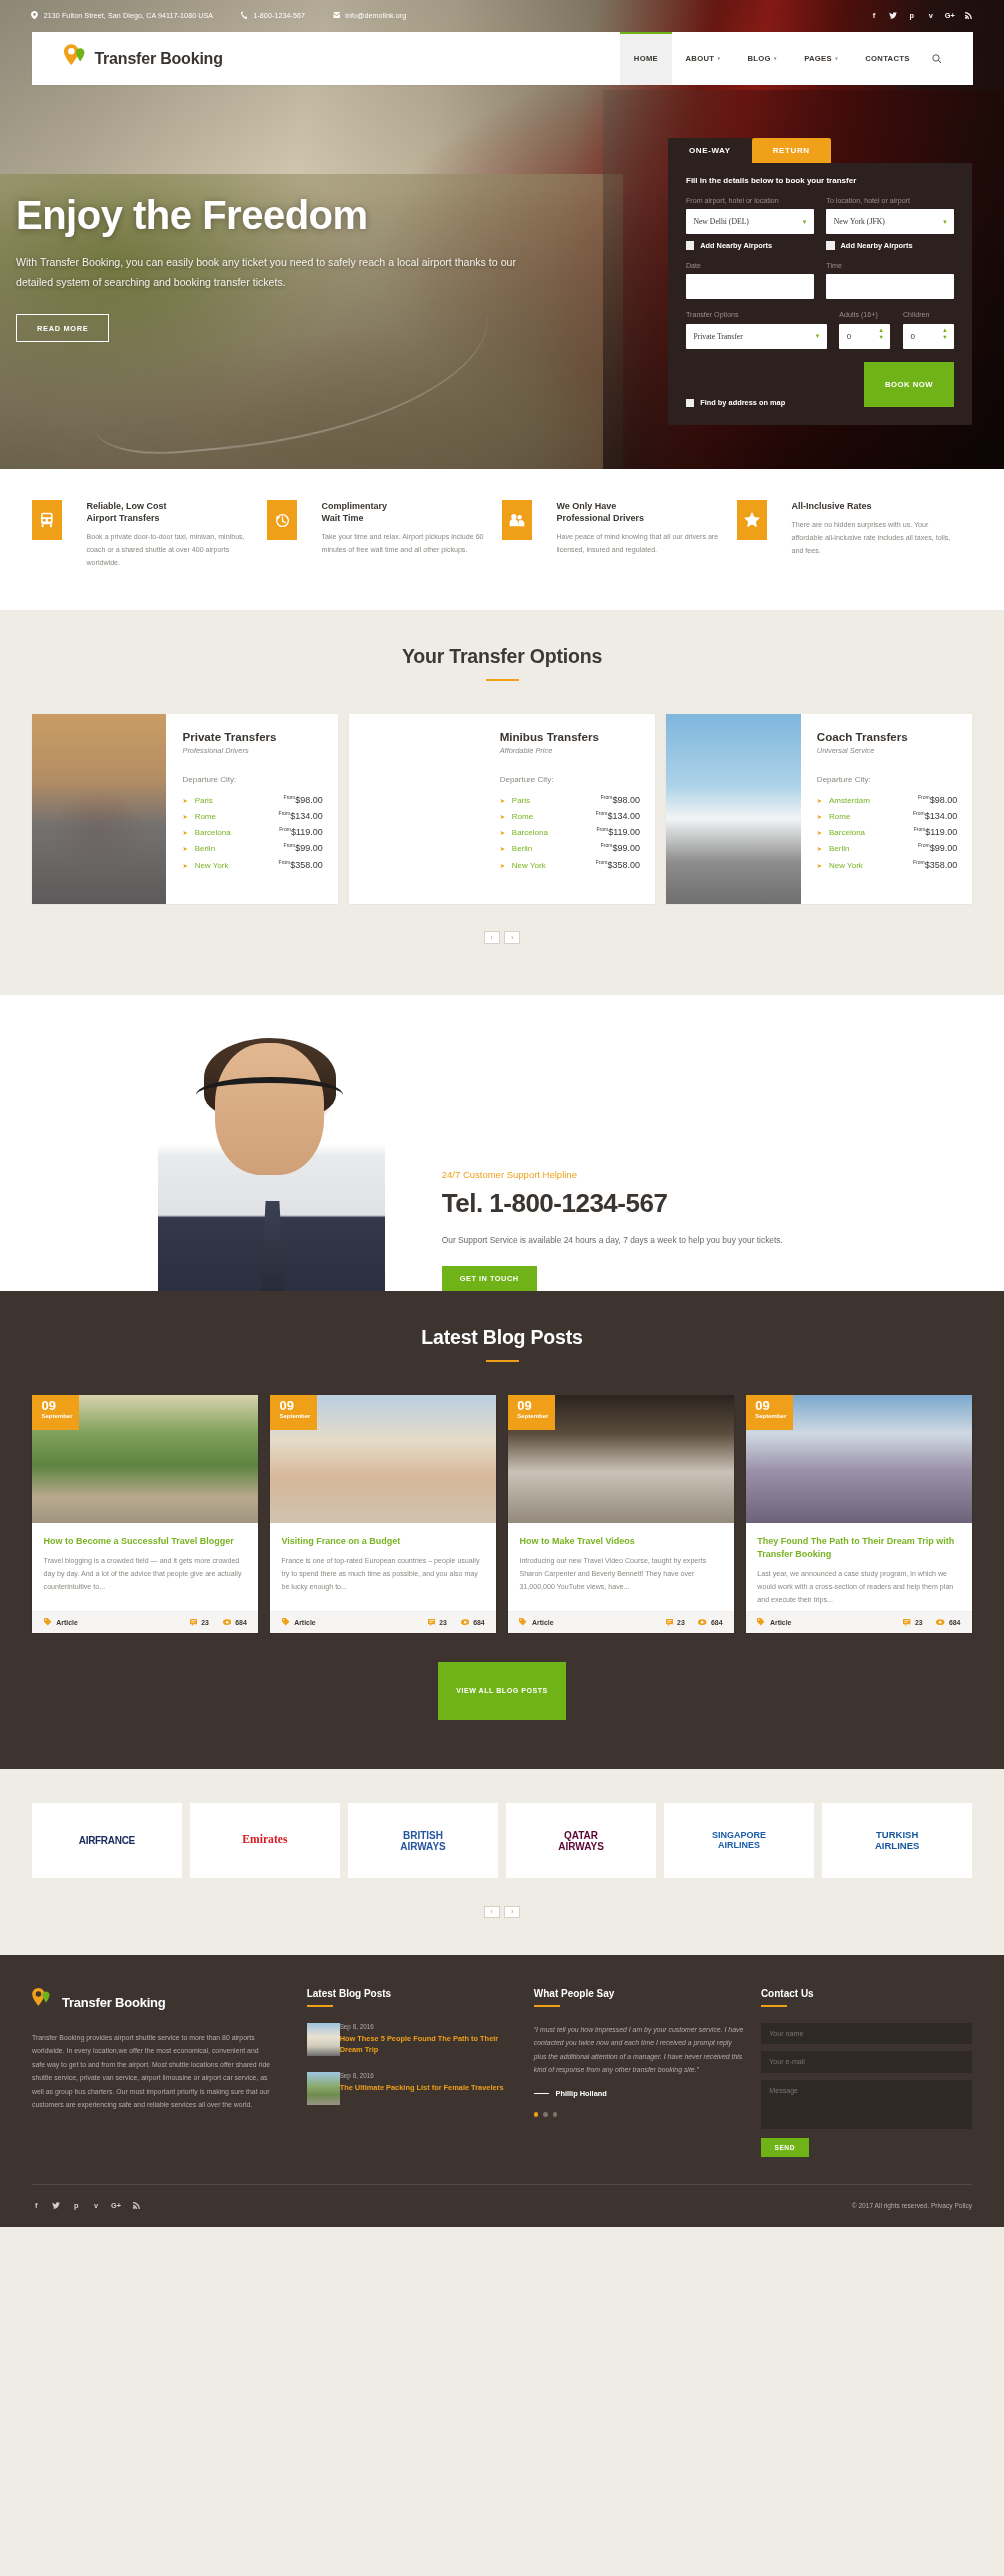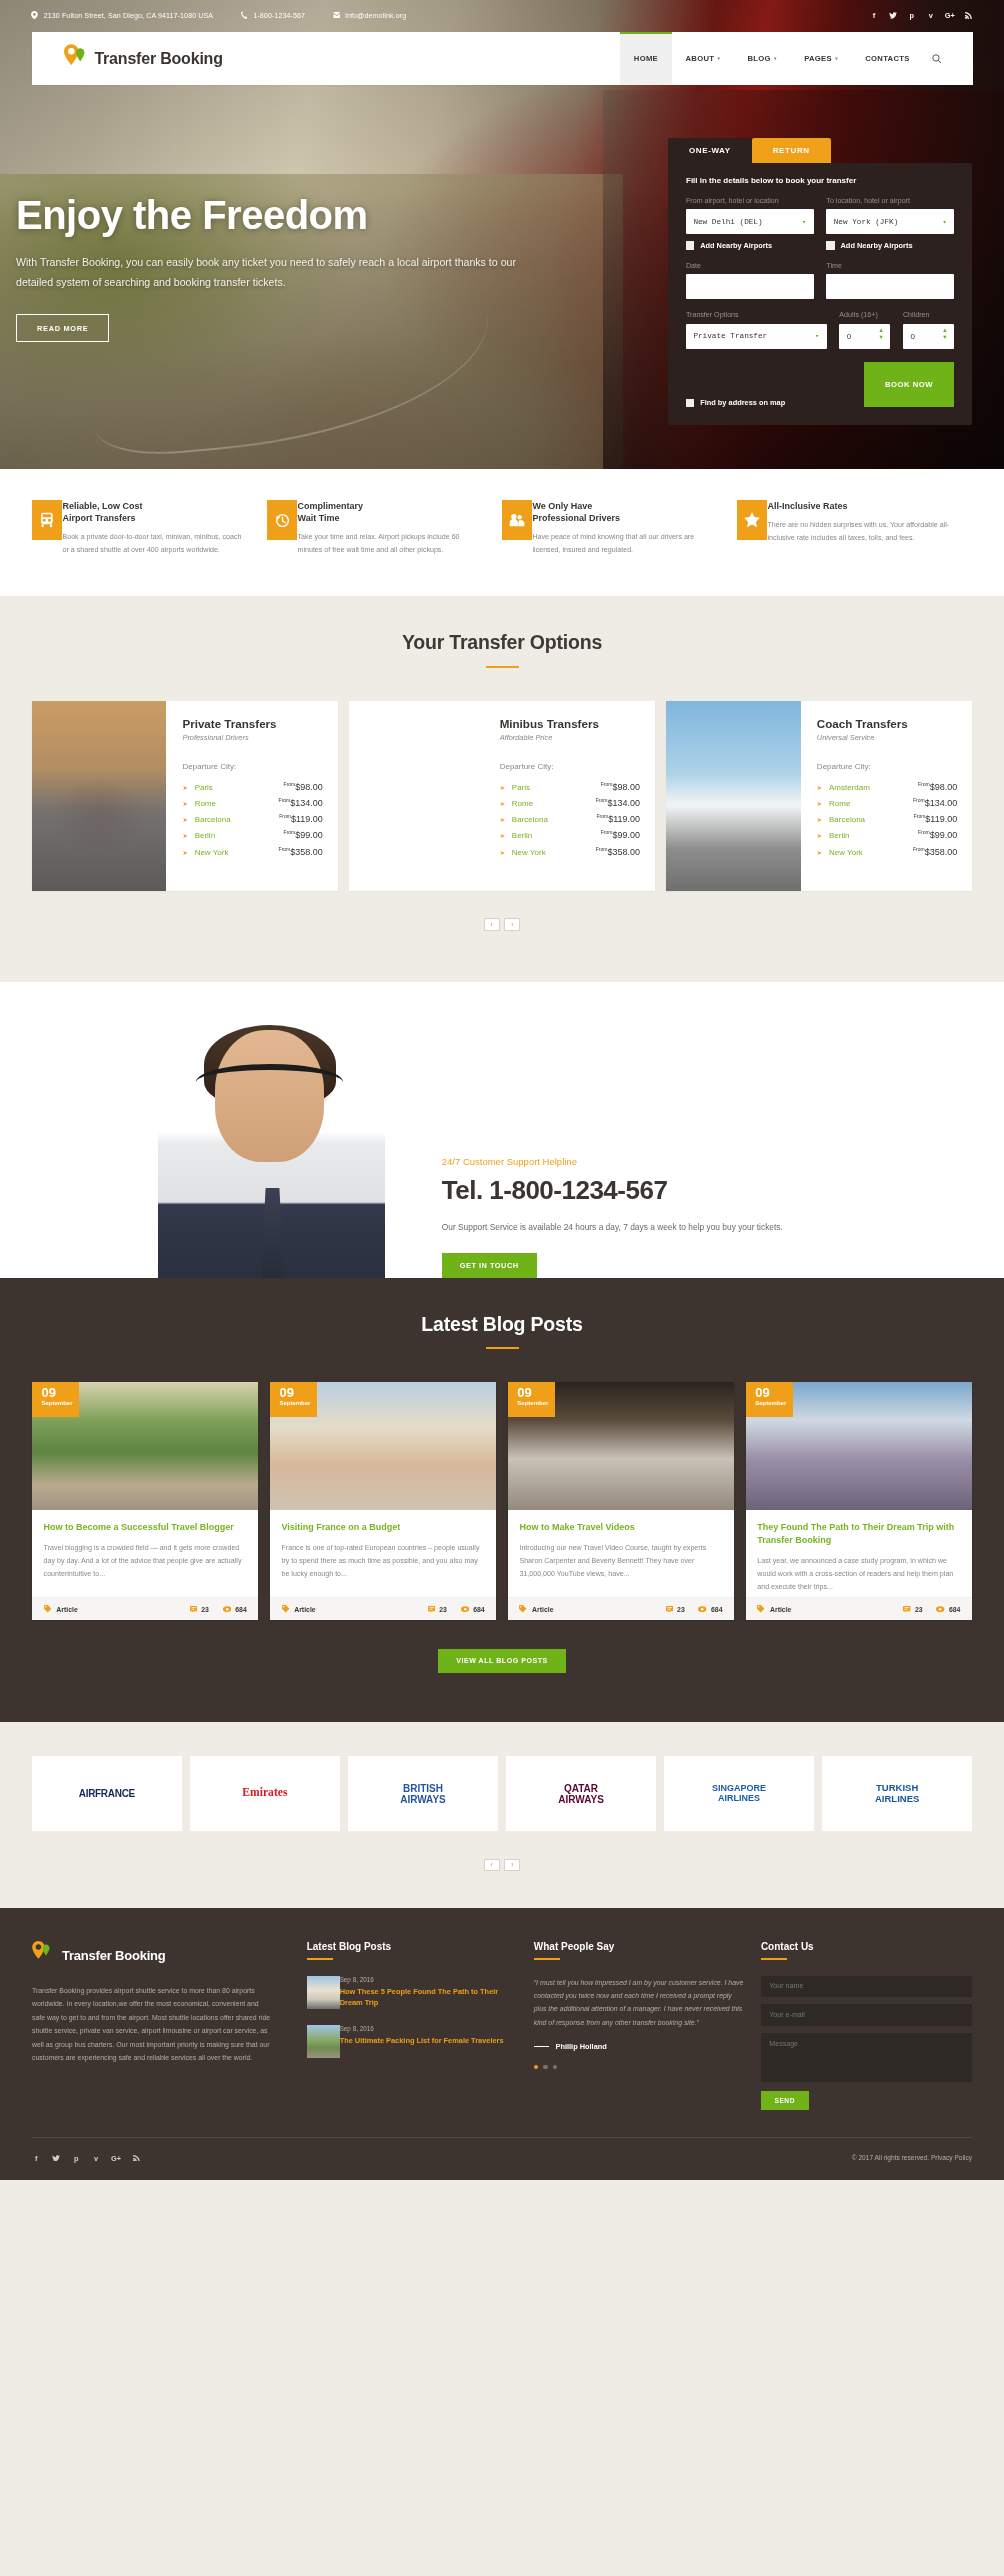--- a/index.html
+++ b/index.html
@@ -101,21 +101,21 @@
   .bk-tab.one { background: #2c211e; border-radius: 2.1px 0 0 0; }
   .bk-tab.ret { background: #f0a019; border-radius: 2.1px 2.1px 0 0; }
   .bk-body { background: #2c211e; padding: 13px 18px 18px; border-radius: 0 2.1px 2.1px 2.1px; }
   .bk-title { color:#fff; font-size: 8px; font-weight: 700; margin-bottom: 11.6px; }
   .bk-row { display:flex; gap: 12.7px; }
   .bk-col { flex: 1; }
   .bk-label { color:#9b8f8a; font-size: 7.1px; margin-bottom: 4.7px; display:block; }
   .bk-select, .bk-input {
     width: 100%; height: 25px; background:#fff; border: none; border-radius: 1.1px;
     padding: 0 7.4px; font-size: 7.7px; color: #3b3632;
-    font-family: Liberation Mono, monospace; display:flex; align-items:center;
+    font-family: Liberation Serif, serif; display:flex; align-items:center;
     position: relative;
   }
   .bk-select .chev { position:absolute; right: 7.4px; color: #74b018; font-size: 6.9px; }
   .bk-check { display:flex; align-items:center; gap: 5.8px; margin-top: 6.9px; }
   .bk-box { width: 8.4px; height: 8.4px; background: #efefef; display:inline-block; }
   .bk-check span { color:#fff; font-size: 7.4px; font-weight: 700; }
   .bk-mt { margin-top: 11.6px; }
   .bk-num { width: 51px; }
   .bk-stepper {
     height: 25px; background:#fff; border-radius: 1.1px; display:flex; align-items:center;
@@ -125,21 +125,21 @@
   .bk-bottom { display:flex; align-items:flex-end; margin-top: 13.7px; }
   .bk-booknow {
     margin-left:auto; background:#6fb318; color:#fff; font-weight:700; font-size: 7.7px;
     letter-spacing: 0.5px; padding: 18px 21px; border:none; cursor:pointer; text-transform: uppercase;
     font-family: "Liberation Sans", sans-serif;
   }
 
   
   .features { background:#fff; padding: 31px 0 39px; }
   .feat-grid { display:flex; gap: 0; padding: 0 32px; }
-  .feat { flex: 1; display:flex; gap: 1px; padding-right: 18px; }
+  .feat { flex: 1; display:flex; gap: 25px; padding-right: 18px; }
   .feat-ico {
     width: 29.5px; height: 40px; background:#ef9f18; flex: 0 0 29.5px;
     display:flex; align-items:center; justify-content:center; color:#fff;
   }
   .feat-title { font-size: 9px; font-weight:700; line-height: 1.35; color:#3a3530; }
   .feat-desc { margin-top: 6.9px; font-size: 7.1px; line-height: 1.85; color:#8d8781; }
 
   
   .options { background:#efece6; padding: 35px 0 51px; }
   .sec-title { text-align:center; font-size: 19.5px; font-weight:700; color:#3e3935; letter-spacing:-0.2px; }
@@ -219,21 +219,21 @@
   .post-foot {
     border-top: 0.5px solid #efefef; background:#f6f5f3; padding: 6.9px 11.6px; display:flex; align-items:center;
     font-size: 6.9px; color:#3a3530; font-weight:700;
   }
   .pf-left { display:flex; align-items:center; gap: 4.7px; }
   .pf-right { margin-left:auto; display:flex; align-items:center; gap: 13.7px; }
   .pf-stat { display:flex; align-items:center; gap: 4.2px; }
   .blog-cta { text-align:center; margin-top: 29.5px; }
   .blog-cta span {
     display:inline-block; background:#6fb318; color:#fff; font-weight:700;
-    font-size: 7.1px; letter-spacing: 0.5px; padding: 8px 18px; text-transform: uppercase; cursor:pointer;
+    font-size: 7.1px; letter-spacing: 0.5px; padding: 25px 18px; text-transform: uppercase; cursor:pointer;
   }
 
   
   .partners { background:#efece6; padding: 34px 0 37px; }
   .part-grid { display:flex; gap: 8.4px; padding: 0 32px; }
   .part {
     flex:1; height: 75px; background:#fff; display:flex; align-items:center; justify-content:center;
   }
   .part-lbl { font-weight:700; text-align:center; line-height:1.1; }
 

